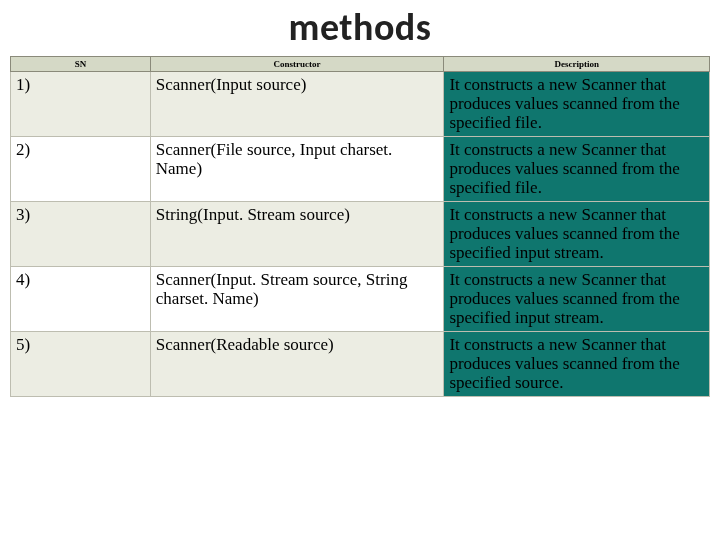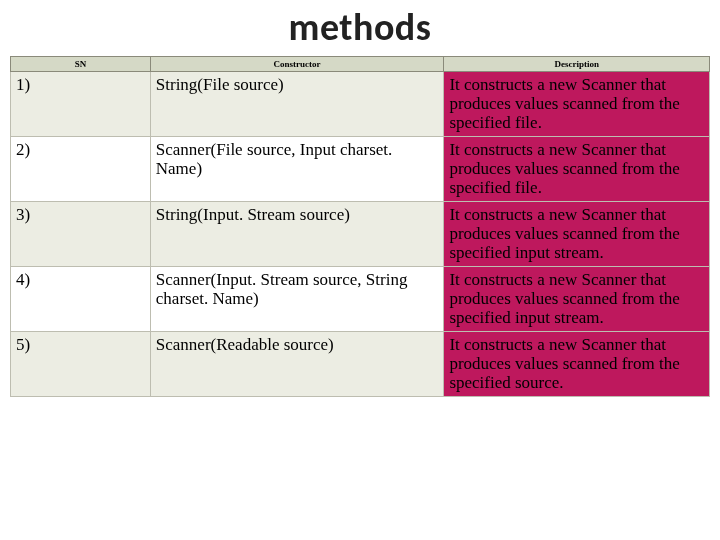--- a/index.html
+++ b/index.html
@@ -49,21 +49,21 @@
     vertical-align: top;
   }
   table.methods tr.odd td.sn,
   table.methods tr.odd td.ctor {
     background: #ecede3;
   }
   table.methods tr.even td.sn,
   table.methods tr.even td.ctor {
     background: #ffffff;
   }
-  table.methods td.desc { background: #be185d; }
+  table.methods td.desc { background: #0f766e; }
   col.c-sn   { width: 20%; }
   col.c-ctor { width: 42%; }
   col.c-desc { width: 38%; }
 </style>
 </head>
 <body>
 
 <div class="slide">
   <h1 class="title">methods</h1>
 
@@ -76,21 +76,21 @@
     <thead>
       <tr>
         <th>SN</th>
         <th>Constructor</th>
         <th>Description</th>
       </tr>
     </thead>
     <tbody>
       <tr class="odd">
         <td class="sn">1)</td>
-        <td class="ctor">String(File source)</td>
+        <td class="ctor">Scanner(Input source)</td>
         <td class="desc">It constructs a new Scanner that produces values scanned from the specified file.</td>
       </tr>
       <tr class="even">
         <td class="sn">2)</td>
         <td class="ctor">Scanner(File source, Input charset. Name)</td>
         <td class="desc">It constructs a new Scanner that produces values scanned from the specified file.</td>
       </tr>
       <tr class="odd">
         <td class="sn">3)</td>
         <td class="ctor">String(Input. Stream source)</td>

